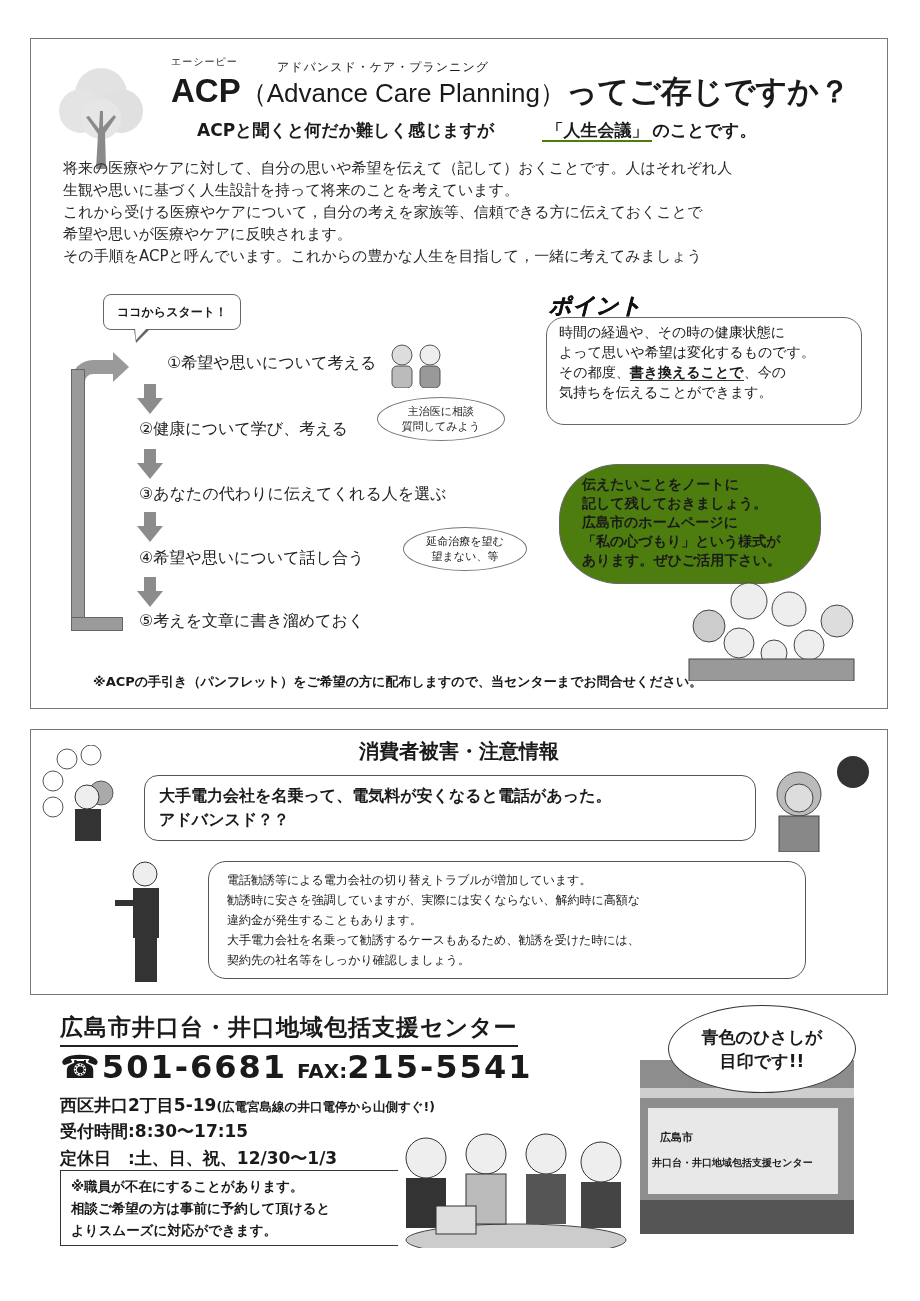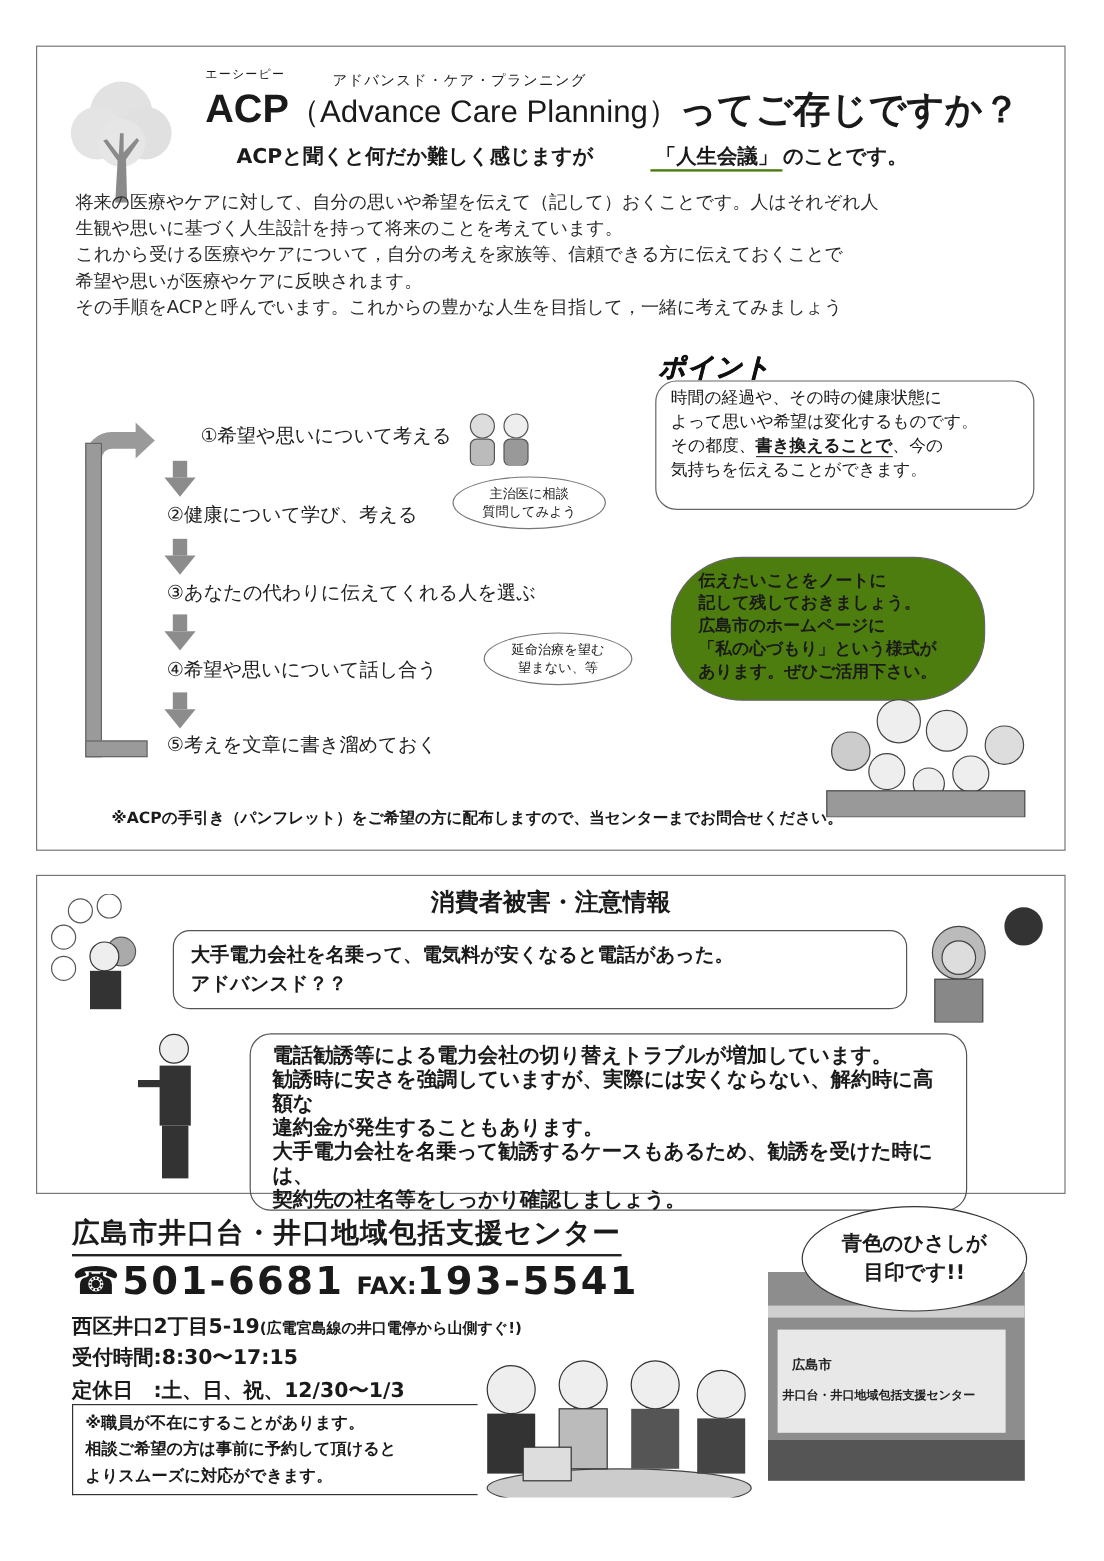--- a/index.html
+++ b/index.html
@@ -52,21 +52,21 @@
   .point-box .u { font-weight: bold; border-bottom: 1.5px solid #333; }
 
   .cloud { left: 528px; top: 425px; width: 262px; height: 120px; border: 1.5px solid #666; border-radius: 60px / 55px; background: #4d7c0f; padding: 10px 22px; font-size: 14px; font-weight: bold; line-height: 19px; }
   .family { left: 648px; top: 532px; width: 180px; height: 110px; }
 
   .footnote { left: 62px; top: 634px; font-size: 13px; font-weight: bold; white-space: nowrap; }
 
   
   .consumer-title { left: 0; top: 8px; width: 100%; text-align: center; font-size: 20px; font-weight: bold; }
   .q-bubble { left: 113px; top: 45px; width: 612px; height: 66px; border: 1.5px solid #555; border-radius: 14px; padding: 8px 14px; font-size: 16px; font-weight: bold; line-height: 24px; }
-  .a-bubble { left: 177px; top: 131px; width: 598px; height: 148px; border: 1.5px solid #555; border-radius: 18px; padding: 8px 18px; font-size: 17px; font-weight: bold; line-height: 20px; }
+  .a-bubble { left: 177px; top: 131px; width: 598px; height: 118px; border: 1.5px solid #555; border-radius: 18px; padding: 8px 18px; font-size: 12px; font-weight: normal; line-height: 20px; }
 
   
   .center-name { left: 60px; top: 1012px; font-size: 23px; font-weight: bold; white-space: nowrap; border-bottom: 2px solid #222; padding-bottom: 2px; letter-spacing: 1px; }
   .phone-line { left: 60px; top: 1048px; font-family: "DejaVu Sans", sans-serif; font-size: 32px; font-weight: bold; white-space: nowrap; letter-spacing: 2px; }
   .phone-line .fax { font-size: 20px; letter-spacing: 0; margin-left: 10px; }
   .phone-line .faxnum { font-size: 32px; }
   .addr { left: 60px; top: 1094px; font-size: 17px; font-weight: bold; white-space: nowrap; }
   .addr .note { font-size: 12.5px; }
   .hours { left: 60px; top: 1120px; font-size: 17px; font-weight: bold; white-space: nowrap; }
   .closed { left: 60px; top: 1147px; font-size: 17px; font-weight: bold; white-space: nowrap; }
@@ -99,20 +99,23 @@
   </div>
 
   <div class="abs intro">
     <p>将来の医療やケアに対して、自分の思いや希望を伝えて（記して）おくことです。人はそれぞれ人</p>
     <p>生観や思いに基づく人生設計を持って将来のことを考えています。</p>
     <p>これから受ける医療やケアについて，自分の考えを家族等、信頼できる方に伝えておくことで</p>
     <p>希望や思いが医療やケアに反映されます。</p>
     <p>その手順をACPと呼んでいます。これからの豊かな人生を目指して，一緒に考えてみましょう</p>
   </div>
 
+  <div class="abs start-bubble">
+    <span>ココからスタート！</span>
+  </div>
 
   <div class="abs loop-curve"></div>
   <div class="abs loop-arrowhead"></div>
   <div class="abs loop-v"></div>
   <div class="abs loop-h-bottom"></div>
 
   <div class="abs step" style="left:108px; top:314px;margin-left:28px;">①希望や思いについて考える</div>
   <div class="abs down-arrow" style="left:106px; top:345px;">
       <div class="shaft"></div>
       <div class="head"></div>
@@ -216,21 +219,21 @@
     <div>電話勧誘等による電力会社の切り替えトラブルが増加しています。</div>
     <div>勧誘時に安さを強調していますが、実際には安くならない、解約時に高額な</div>
     <div>違約金が発生することもあります。</div>
     <div>大手電力会社を名乗って勧誘するケースもあるため、勧誘を受けた時には、</div>
     <div>契約先の社名等をしっかり確認しましょう。</div>
   </div>
 </section>
 
 <div class="abs center-name">広島市井口台・井口地域包括支援センター</div>
 <div class="abs phone-line">
-  <span>☎</span><span>501-6681</span><span class="fax">FAX:</span><span class="faxnum">193-5541</span>
+  <span>☎</span><span>501-6681</span><span class="fax">FAX:</span><span class="faxnum">215-5541</span>
 </div>
 <div class="abs addr">
   <span>西区井口2丁目5-19</span><span class="note">(広電宮島線の井口電停から山側すぐ!)</span>
 </div>
 <div class="abs hours">受付時間:8:30〜17:15</div>
 <div class="abs closed">定休日　:土、日、祝、12/30〜1/3</div>
 <div class="abs notice-box">
   <div>※職員が不在にすることがあります。</div>
   <div>相談ご希望の方は事前に予約して頂けると</div>
   <div>よりスムーズに対応ができます。</div>

